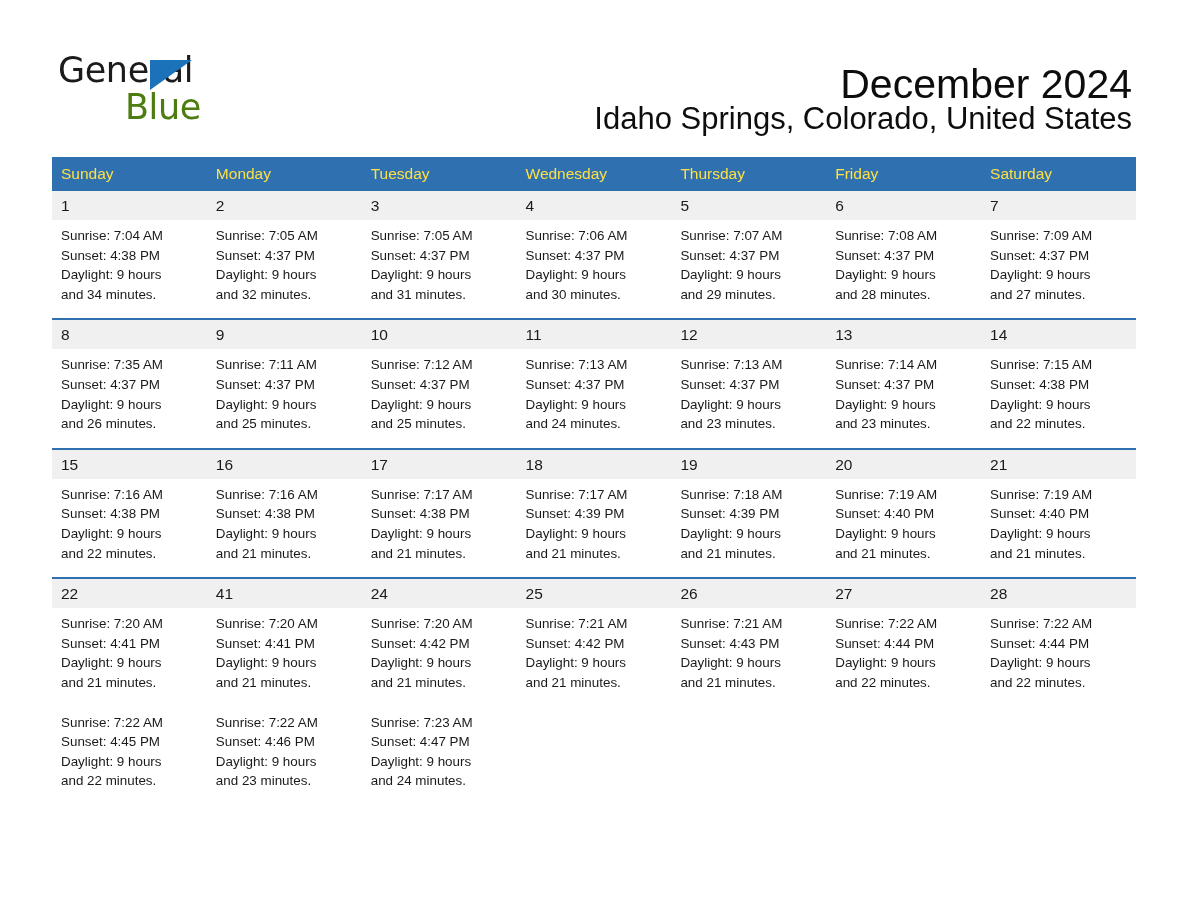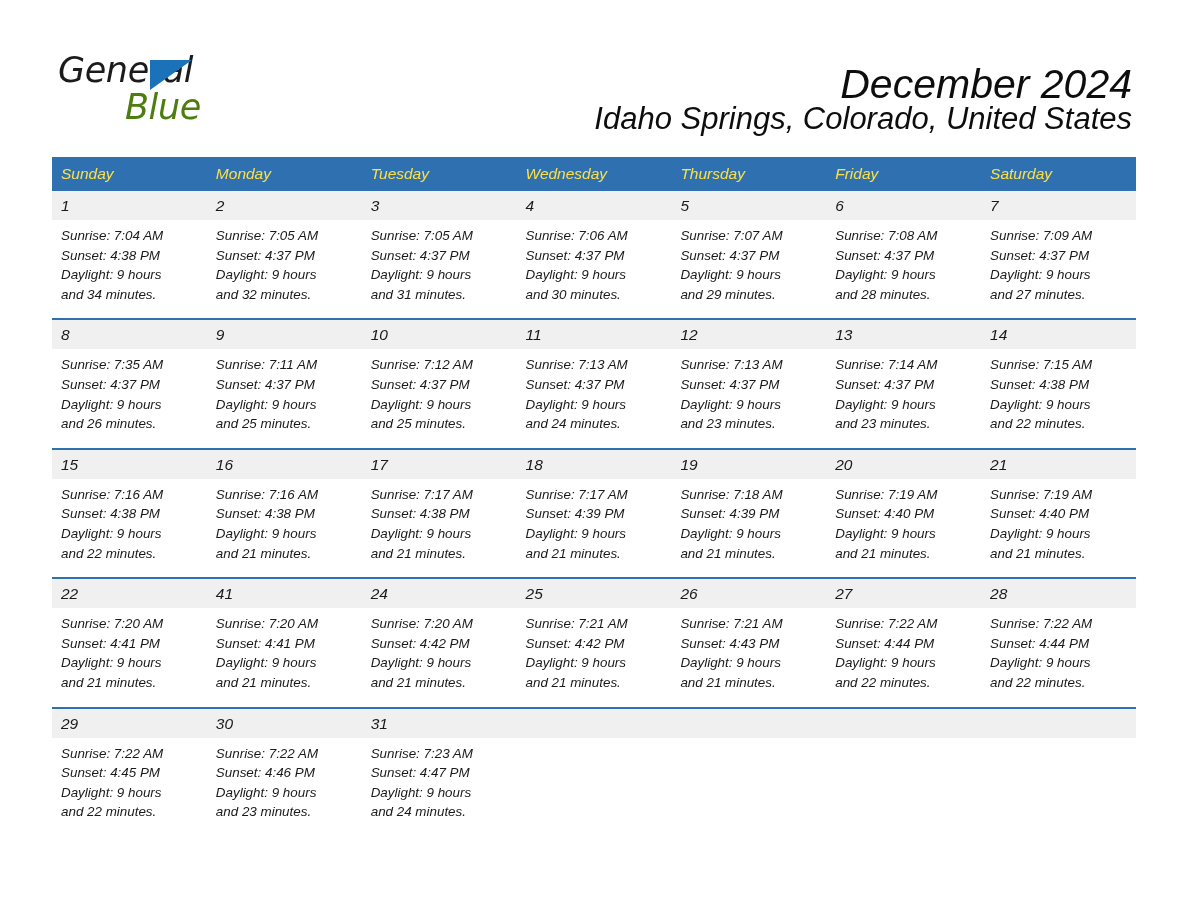--- a/index.html
+++ b/index.html
@@ -12,21 +12,20 @@
     height: 918px;
     font-family: "Liberation Sans", sans-serif;
     color: #000000;
     overflow: hidden;
   }
   .page {
     position: relative;
     width: 1188px;
     height: 918px;
     box-sizing: border-box;
-    font-style: italic;
   }
 
   
   .header {
     position: relative;
     height: 112px;
     padding: 0 52px;
     box-sizing: border-box;
   }
   .logo {
@@ -386,51 +385,42 @@
             <span class="ln">and 22 minutes.</span>
           </td>
           <td>
             <span class="ln">Sunrise: 7:22 AM</span>
             <span class="ln">Sunset: 4:44 PM</span>
             <span class="ln">Daylight: 9 hours</span>
             <span class="ln">and 22 minutes.</span>
           </td>
         </tr>
 
-        <tr class="daynum-row">
-          <td>29</td>
-          <td>30</td>
-          <td>31</td>
+        <tr class="info-row">
+          <td>
+            <span class="ln">Sunrise: 7:22 AM</span>
+            <span class="ln">Sunset: 4:45 PM</span>
+            <span class="ln">Daylight: 9 hours</span>
+            <span class="ln">and 22 minutes.</span>
+          </td>
+          <td>
+            <span class="ln">Sunrise: 7:22 AM</span>
+            <span class="ln">Sunset: 4:46 PM</span>
+            <span class="ln">Daylight: 9 hours</span>
+            <span class="ln">and 23 minutes.</span>
+          </td>
+          <td>
+            <span class="ln">Sunrise: 7:23 AM</span>
+            <span class="ln">Sunset: 4:47 PM</span>
+            <span class="ln">Daylight: 9 hours</span>
+            <span class="ln">and 24 minutes.</span>
+          </td>
           <td></td>
           <td></td>
           <td></td>
           <td></td>
         </tr>
-        <tr class="info-row">
-          <td>
-            <span class="ln">Sunrise: 7:22 AM</span>
-            <span class="ln">Sunset: 4:45 PM</span>
-            <span class="ln">Daylight: 9 hours</span>
-            <span class="ln">and 22 minutes.</span>
-          </td>
-          <td>
-            <span class="ln">Sunrise: 7:22 AM</span>
-            <span class="ln">Sunset: 4:46 PM</span>
-            <span class="ln">Daylight: 9 hours</span>
-            <span class="ln">and 23 minutes.</span>
-          </td>
-          <td>
-            <span class="ln">Sunrise: 7:23 AM</span>
-            <span class="ln">Sunset: 4:47 PM</span>
-            <span class="ln">Daylight: 9 hours</span>
-            <span class="ln">and 24 minutes.</span>
-          </td>
-          <td></td>
-          <td></td>
-          <td></td>
-          <td></td>
-        </tr>
 
       </tbody>
     </table>
   </div>
 
 </div>
 
 </body></html>

